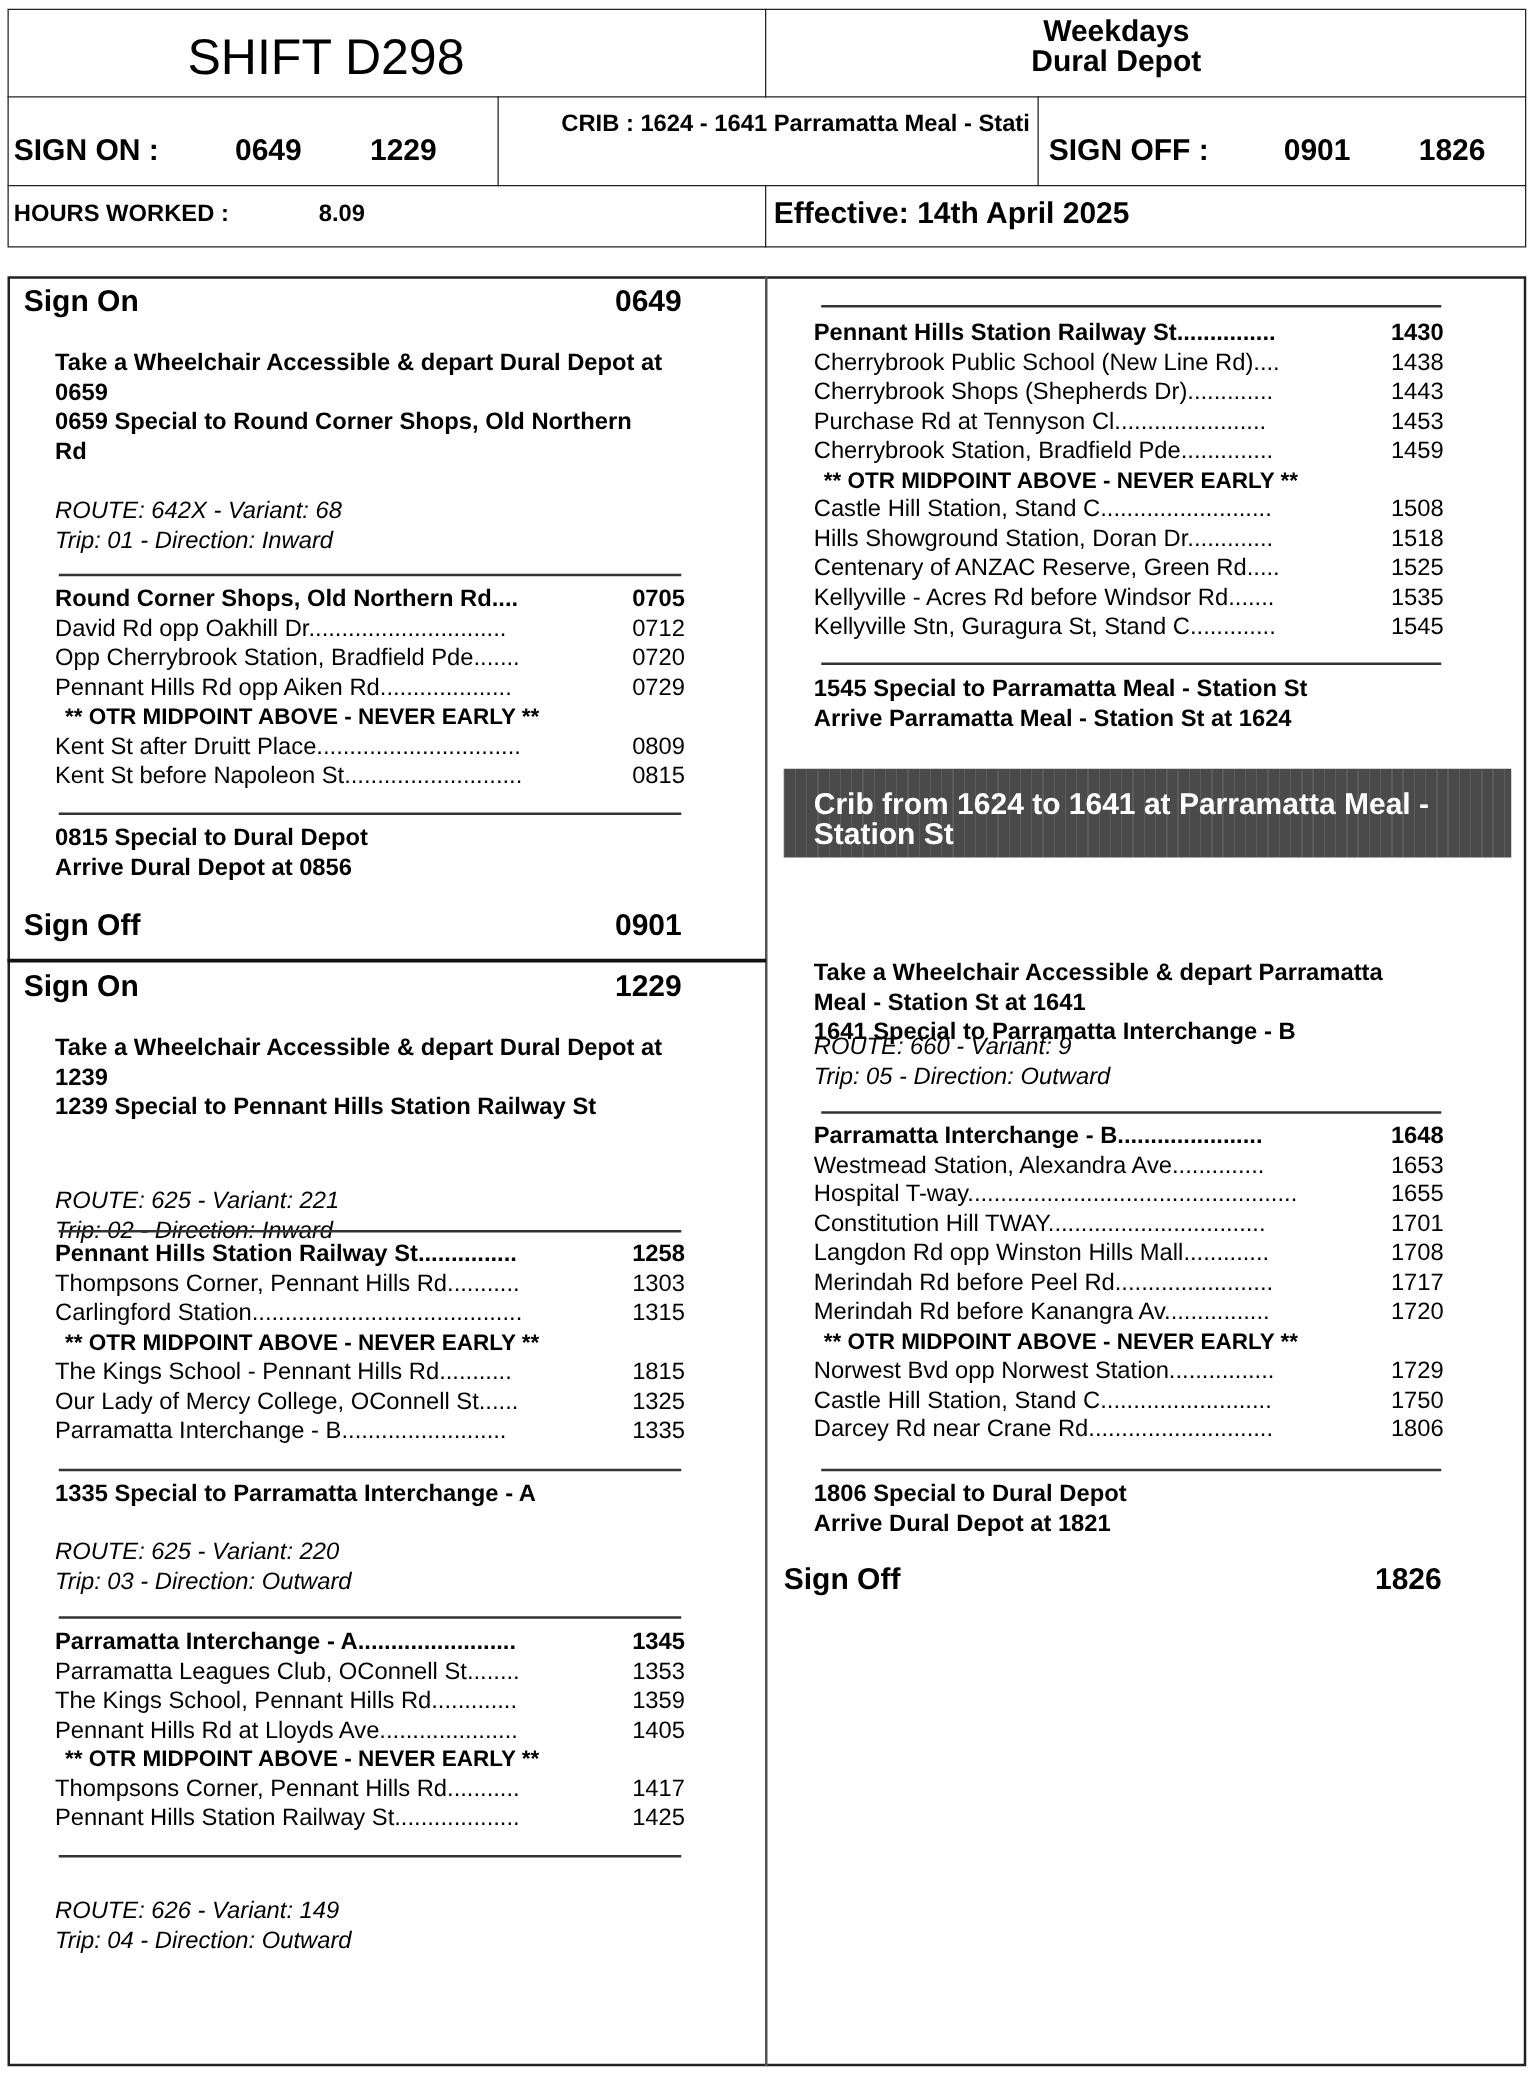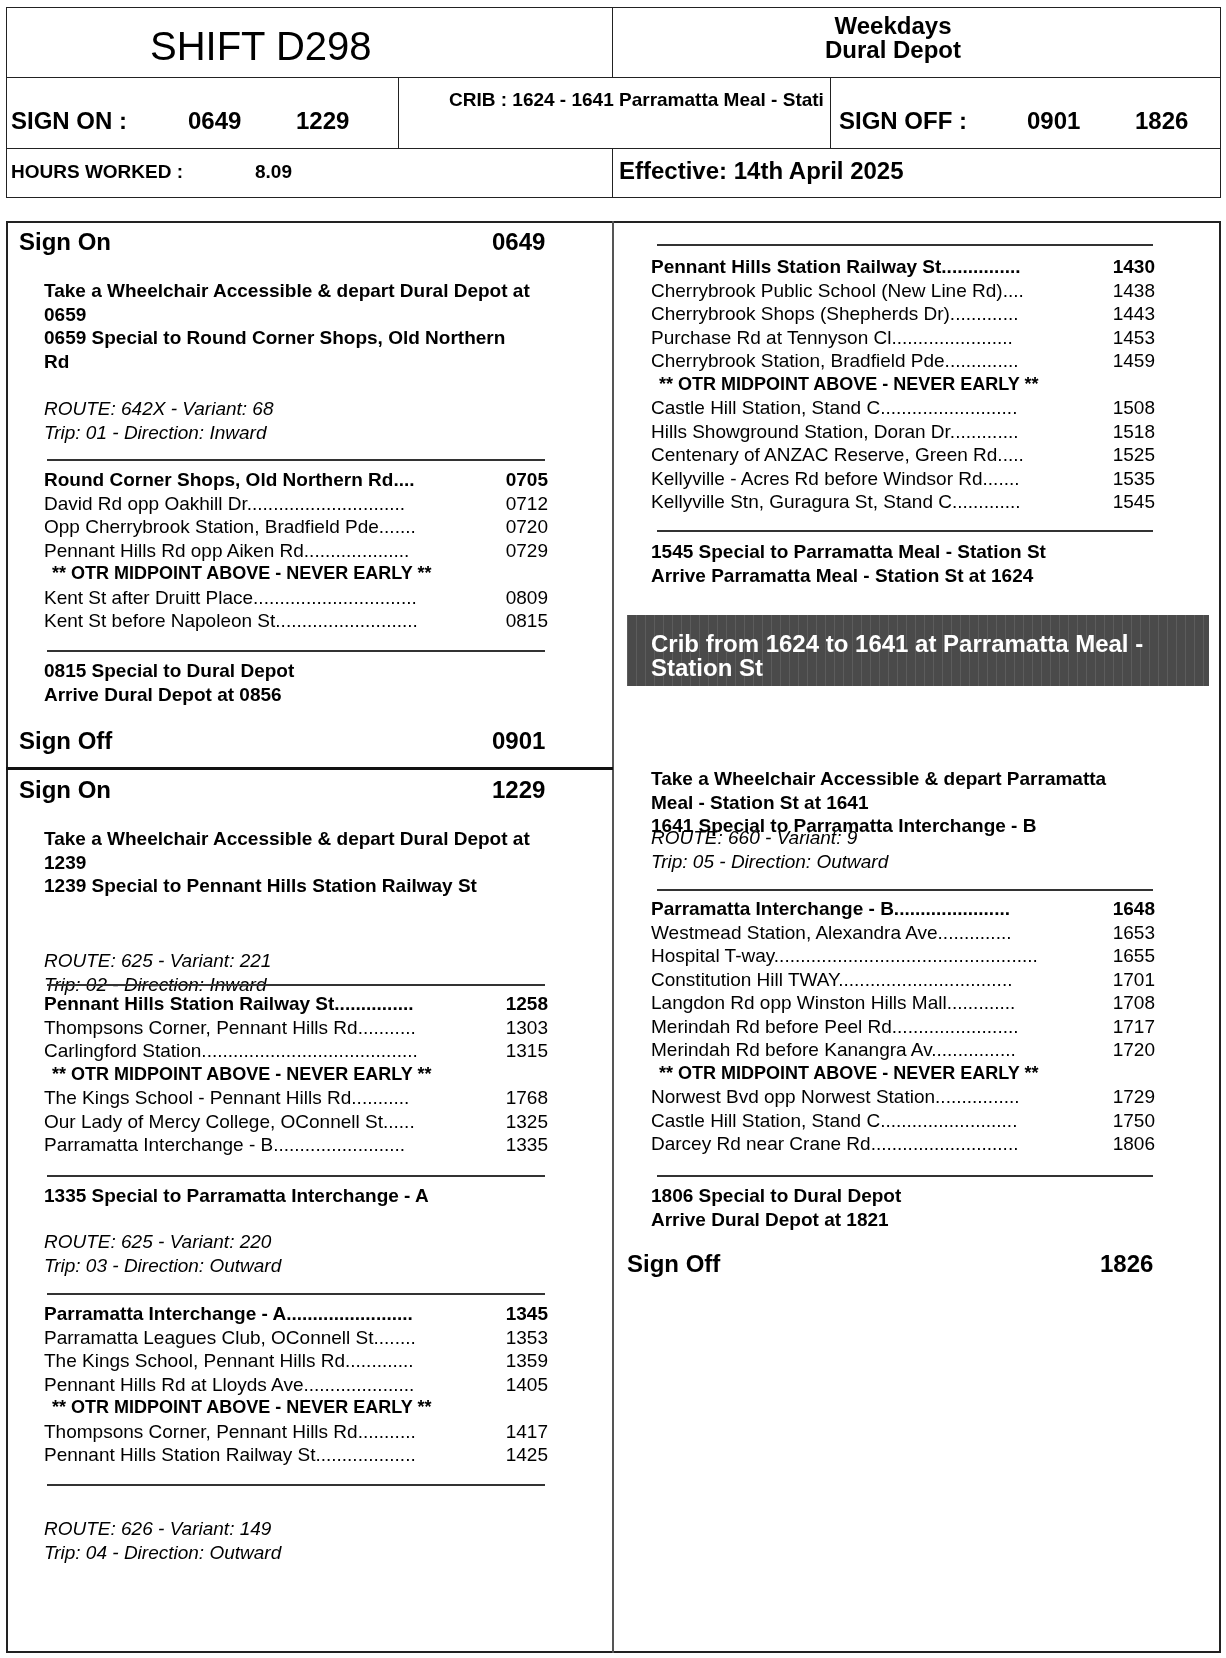--- a/index.html
+++ b/index.html
@@ -143,21 +143,21 @@
     </div>
   <div class="stop">
       <span class="name">Carlingford Station.........................................</span>
       <span class="time">1315</span>
     </div>
   <div class="stop otr">
       <span class="name" style="left:8px;">** OTR MIDPOINT ABOVE - NEVER EARLY **</span>
     </div>
   <div class="stop">
       <span class="name">The Kings School - Pennant Hills Rd...........</span>
-      <span class="time">1768</span>
+      <span class="time">1815</span>
     </div>
   <div class="stop">
       <span class="name">Our Lady of Mercy College, OConnell St......</span>
       <span class="time">1325</span>
     </div>
   <div class="stop">
       <span class="name">Parramatta Interchange -  B.........................</span>
       <span class="time">1335</span>
     </div>
 </div>

